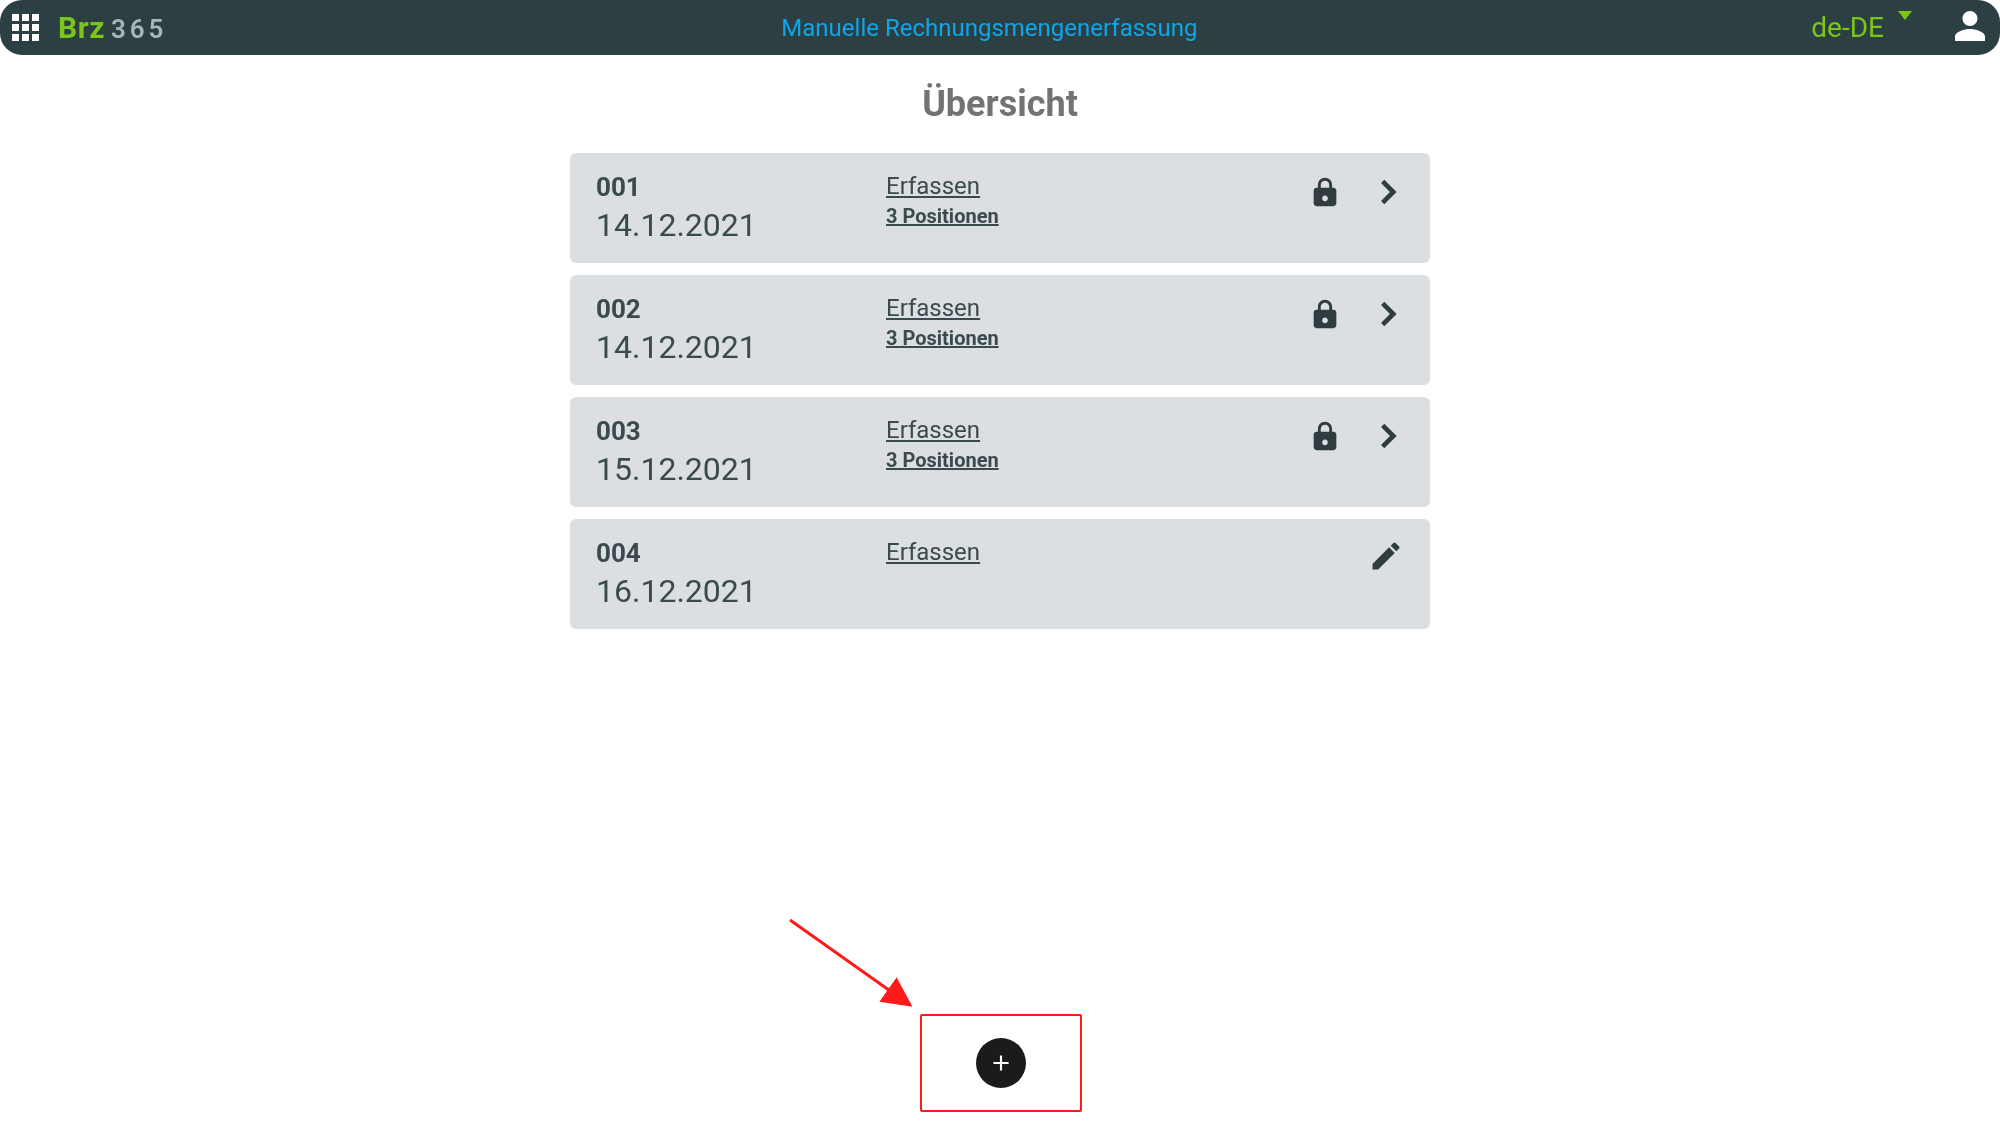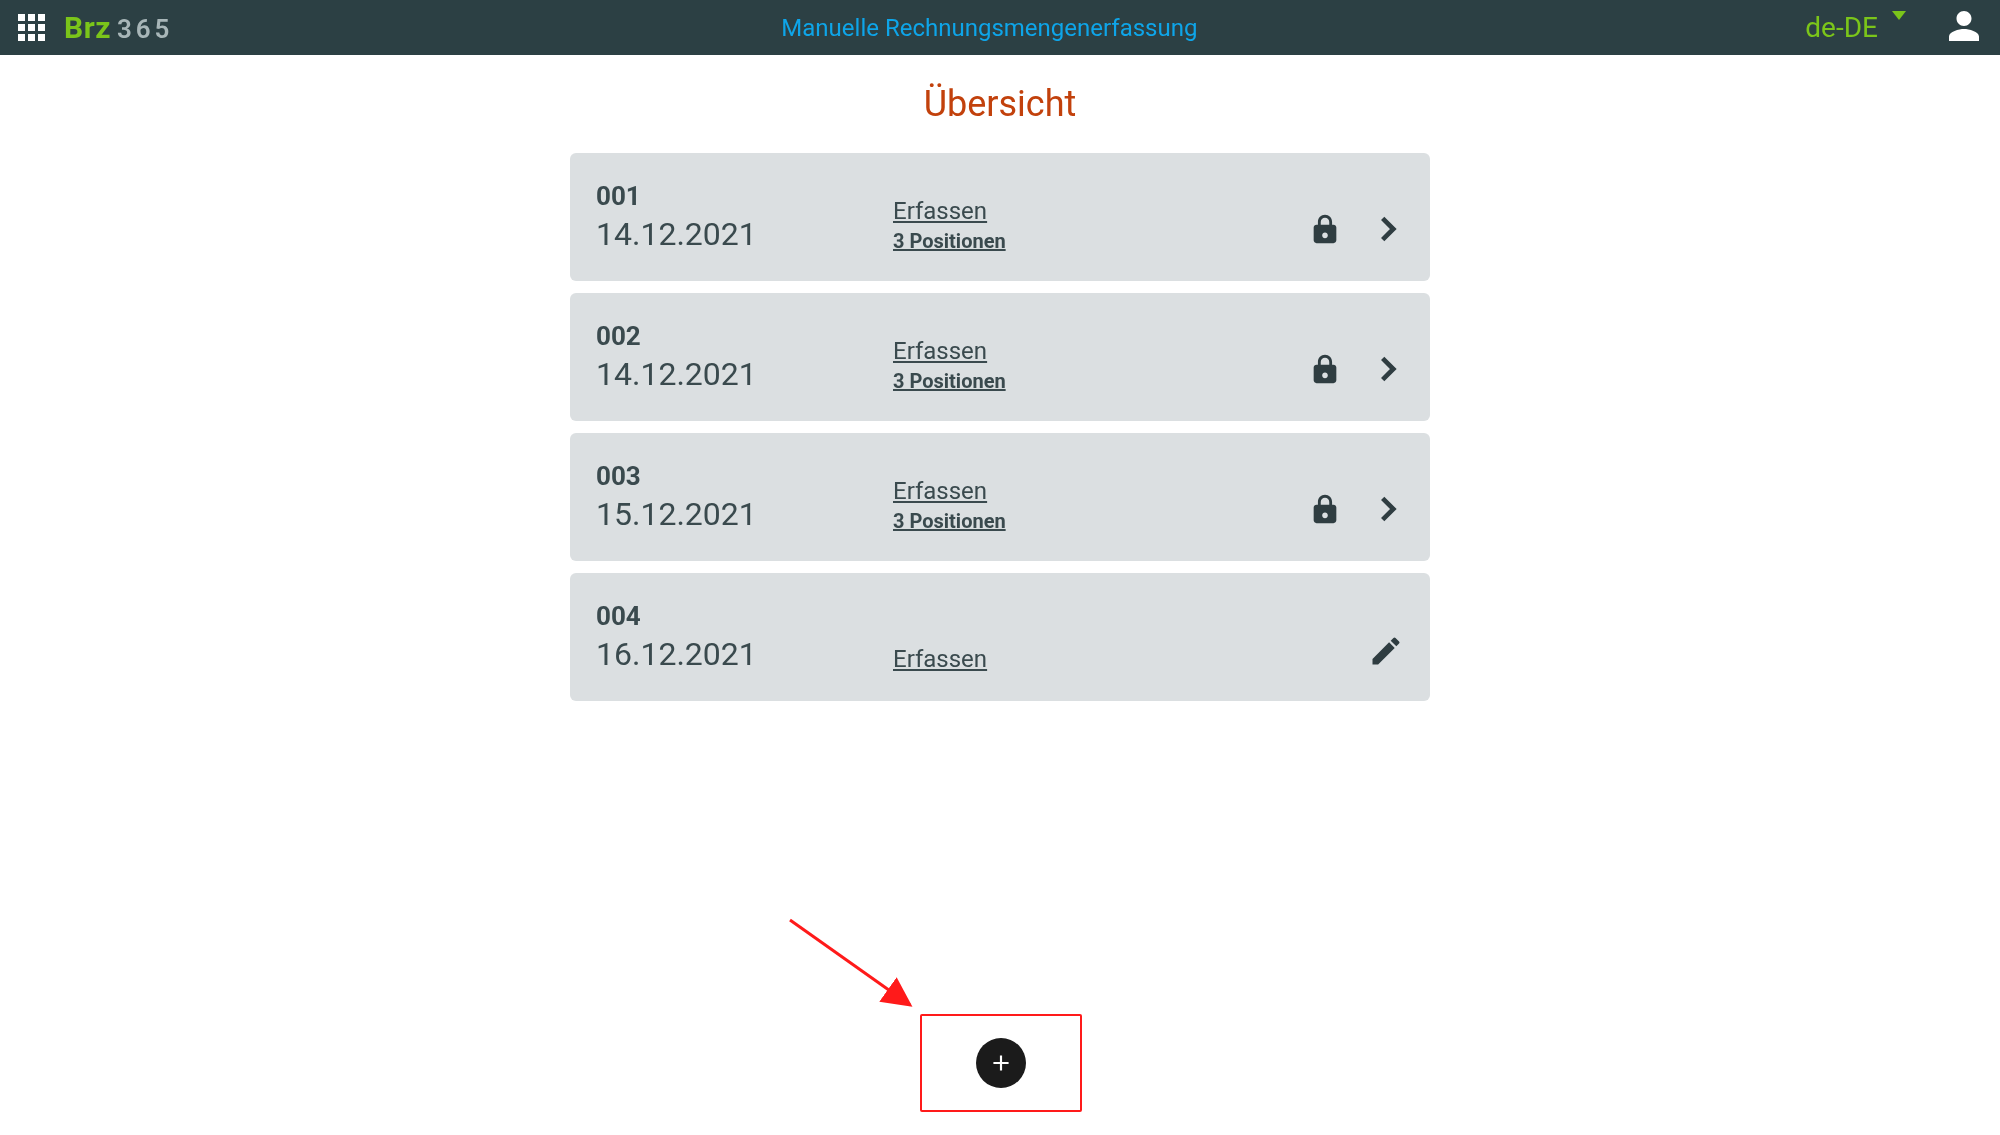--- a/index.html
+++ b/index.html
@@ -10,22 +10,23 @@
     height: 1135px;
     overflow: hidden;
     position: relative;
   }
   
   .topbar {
     background: #2c4044;
     height: 55px;
     display: flex;
     align-items: center;
-    padding: 0 18px;
+    padding: 0 12px;
     color: #fff;
+    border-radius: 22px;
   }
   .apps-grid {
     width: 28px; height: 28px;
     display: grid;
     grid-template-columns: repeat(3, 7px);
     grid-template-rows: repeat(3, 7px);
     gap: 3px;
     margin-right: 18px;
     cursor: pointer;
   }
@@ -58,41 +59,40 @@
     border-left: 7px solid transparent;
     border-right: 7px solid transparent;
     border-top: 9px solid #7bc51a;
   }
   .user-icon svg { width: 36px; height: 36px; fill: #fff; }
   .user-icon { cursor: pointer; }
   
   .page-heading {
     text-align: center;
     font-size: 36px;
-    font-weight: 400;
-    color: #c2410c;
+    font-weight: 700;
+    color: #737373;
     margin-top: 28px;
     margin-bottom: 28px;
   }
   
   .list {
     width: 860px;
     margin: 0 auto;
     display: flex;
     flex-direction: column;
     gap: 12px;
   }
   .row {
     background: #dbdfe1;
     border-radius: 6px;
     display: flex;
-    align-items: flex-end;
-    padding: 28px 26px;
-    cursor: pointer;
-    gap: 7px;
+    align-items: flex-start;
+    padding: 19px 26px;
+    cursor: pointer;
   }
   .row .col-id {
     width: 290px;
     color: #3a4a4e;
   }
   .row .id { font-weight: 700; font-size: 26px; }
   .row .date { font-size: 32px; font-weight: 400; margin-top: 4px;}
   .row .col-status {
     flex: 1;
     color: #3a4a4e;

